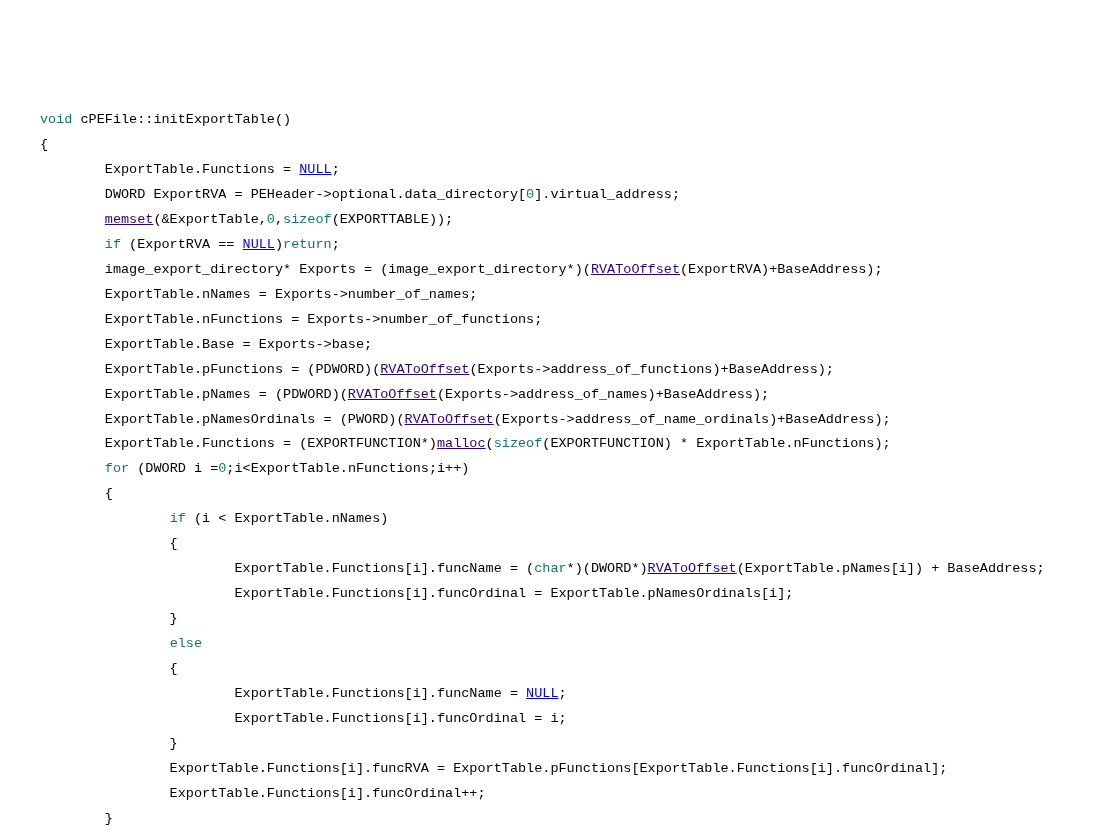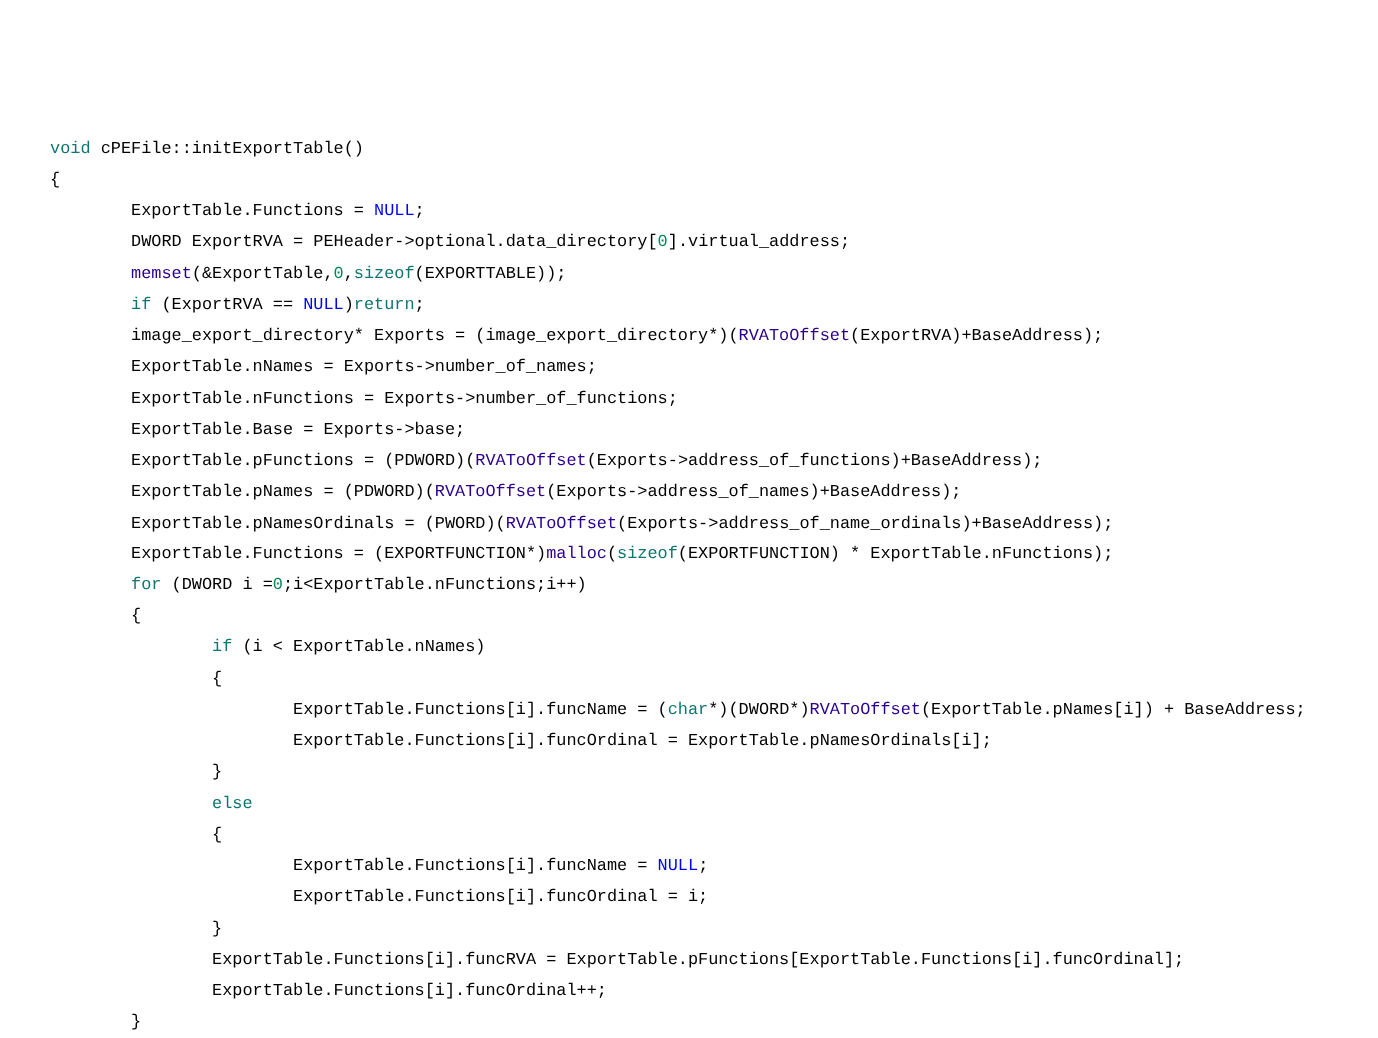--- a/index.html
+++ b/index.html
@@ -6,23 +6,23 @@
     margin: 0;
     padding: 8px 0 20px 40px;
     background: #ffffff;
     font-family: Consolas, "Courier New", monospace;
     font-size: 13.5px;
     line-height: 1.85;
     color: #000000;
     white-space: pre;
   }
   .kw   { color: #0f766e; }   
-  .fn   { color: #2b008f; }   
+  .fn   { color: #2b008f; text-decoration: underline; }   
   .num  { color: #098658; }   
-  .null { color: #0000ff; }
+  .null { color: #0000ff; text-decoration: underline; }
   .line { display: block; }
 </style>
 </head>
 <body>
 
 
 
 <div id="code"><span class="line"><span class="kw">void</span><span> cPEFile::initExportTable()</span></span><span class="line"><span>{</span></span><span class="line"><span>        ExportTable.Functions = </span><span class="null">NULL</span><span>;</span></span><span class="line"><span>        DWORD ExportRVA = PEHeader-&gt;optional.data_directory[</span><span class="num">0</span><span>].virtual_address;</span></span><span class="line"><span>        </span><span class="fn">memset</span><span>(&amp;ExportTable,</span><span class="num">0</span><span>,</span><span class="kw">sizeof</span><span>(EXPORTTABLE));</span></span><span class="line"><span>        </span><span class="kw">if</span><span> (ExportRVA == </span><span class="null">NULL</span><span>)</span><span class="kw">return</span><span>;</span></span><span class="line"><span>        image_export_directory* Exports = (image_export_directory*)(</span><span class="fn">RVAToOffset</span><span>(ExportRVA)+BaseAddress);</span></span><span class="line"><span></span></span><span class="line"><span>        ExportTable.nNames = Exports-&gt;number_of_names;</span></span><span class="line"><span>        ExportTable.nFunctions = Exports-&gt;number_of_functions;</span></span><span class="line"><span>        ExportTable.Base = Exports-&gt;base;</span></span><span class="line"><span>        ExportTable.pFunctions = (PDWORD)(</span><span class="fn">RVAToOffset</span><span>(Exports-&gt;address_of_functions)+BaseAddress);</span></span><span class="line"><span>        ExportTable.pNames = (PDWORD)(</span><span class="fn">RVAToOffset</span><span>(Exports-&gt;address_of_names)+BaseAddress);</span></span><span class="line"><span>        ExportTable.pNamesOrdinals = (PWORD)(</span><span class="fn">RVAToOffset</span><span>(Exports-&gt;address_of_name_ordinals)+BaseAddress);</span></span><span class="line"><span></span></span><span class="line"><span>        ExportTable.Functions = (EXPORTFUNCTION*)</span><span class="fn">malloc</span><span>(</span><span class="kw">sizeof</span><span>(EXPORTFUNCTION) * ExportTable.nFunctions);</span></span><span class="line"><span></span></span><span class="line"><span>        </span><span class="kw">for</span><span> (DWORD i =</span><span class="num">0</span><span>;i&lt;ExportTable.nFunctions;i++)</span></span><span class="line"><span>        {</span></span><span class="line"><span>                </span><span class="kw">if</span><span> (i &lt; ExportTable.nNames)</span></span><span class="line"><span>                {</span></span><span class="line"><span>                        ExportTable.Functions[i].funcName = (</span><span class="kw">char</span><span>*)(DWORD*)</span><span class="fn">RVAToOffset</span><span>(ExportTable.pNames[i]) + BaseAddress;</span></span><span class="line"><span>                        ExportTable.Functions[i].funcOrdinal = ExportTable.pNamesOrdinals[i];</span></span><span class="line"><span>                }</span></span><span class="line"><span>                </span><span class="kw">else</span></span><span class="line"><span>                {</span></span><span class="line"><span>                        ExportTable.Functions[i].funcName = </span><span class="null">NULL</span><span>;</span></span><span class="line"><span>                        ExportTable.Functions[i].funcOrdinal = i;</span></span><span class="line"><span>                }</span></span><span class="line"><span>                ExportTable.Functions[i].funcRVA = ExportTable.pFunctions[ExportTable.Functions[i].funcOrdinal];</span></span><span class="line"><span>                ExportTable.Functions[i].funcOrdinal++;</span></span><span class="line"><span>        }</span></span></div>
 
 

